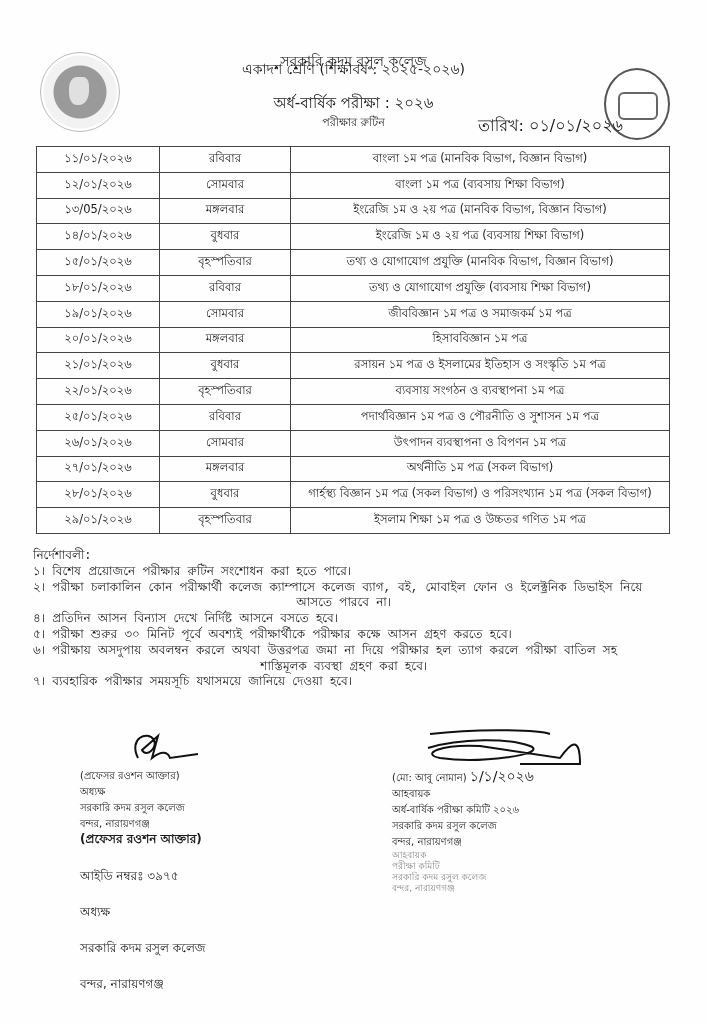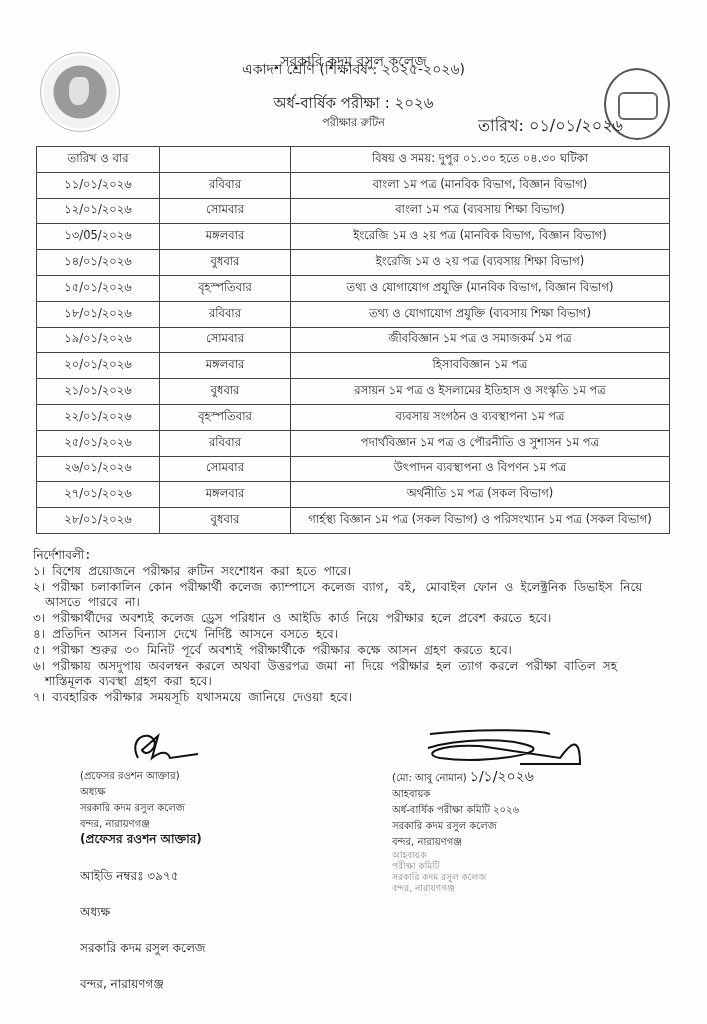--- a/index.html
+++ b/index.html
@@ -19,21 +19,21 @@
   .h4 { top:114px; font-size:11px; }
   .issue-date { position:absolute; left:478px; top:113px; font-size:16px; }
   table.routine {
     position:absolute; left:36px; top:146px; width:634px; border-collapse:collapse; font-size:11.5px;
   }
   table.routine td { border:1px solid #444; height:24.8px; padding:0 4px; text-align:center; }
   table.routine td.c1 { width:114px; }
   table.routine td.c2 { width:122px; }
   .notes { position:absolute; left:33px; top:549px; font-size:12px; line-height:15.8px;font-family:Liberation Mono, monospace; }
   .notes .item { white-space:nowrap; }
-  .notes .indent { padding-left:12px; }
+  .notes .indent { padding-left:12px;text-align:center; }
   .sig { position:absolute; text-align:left; font-size:10px; line-height:16px; }
   .sig-left { left:80px; top:768px; width:160px; }
   .sig-right { left:392px; top:768px; width:200px; }
   .sig .bold { font-size:12px; font-weight:bold; line-height:14px; }
   .sig .stamp { font-size:12px; line-height:12px;margin-top:24px; }
   .stamp-faded { color:#888; font-size:9px; line-height:11px; }
   svg.scribble { position:absolute; }
 </style>
 </head>
 <body>
@@ -46,25 +46,20 @@
   </div>
 
 <div class="header h1">সরকারি কদম রসুল কলেজ</div>
 <div class="header h2">একাদশ শ্রেণি (শিক্ষাবর্ষ : ২০২৫-২০২৬)</div>
 <div class="header h3">অর্ধ-বার্ষিক পরীক্ষা : ২০২৬</div>
 <div class="header h4">পরীক্ষার রুটিন</div>
 <div class="issue-date">তারিখ: ০১/০১/২০২৬</div>
 
 <table class="routine">
   <tbody id="tbody">
-    <tr>
-      <td class="c1">তারিখ ও বার</td>
-      <td class="c2"></td>
-      <td>বিষয় ও সময়: দুপুর ০১.৩০ হতে ০৪.৩০ ঘটিকা</td>
-    </tr>
   <tr>
         <td class="c1">১১/০১/২০২৬</td>
         <td class="c2">রবিবার</td>
         <td>বাংলা ১ম পত্র (মানবিক বিভাগ, বিজ্ঞান বিভাগ)</td>
       </tr>
       <tr>
         <td class="c1">১২/০১/২০২৬</td>
         <td class="c2">সোমবার</td>
         <td>বাংলা ১ম পত্র (ব্যবসায় শিক্ষা বিভাগ)</td>
       </tr>
@@ -121,29 +116,33 @@
       <tr>
         <td class="c1">২৭/০১/২০২৬</td>
         <td class="c2">মঙ্গলবার</td>
         <td>অর্থনীতি ১ম পত্র (সকল বিভাগ)</td>
       </tr>
       <tr>
         <td class="c1">২৮/০১/২০২৬</td>
         <td class="c2">বুধবার</td>
         <td>গার্হস্থ্য বিজ্ঞান ১ম পত্র (সকল বিভাগ) ও পরিসংখ্যান ১ম পত্র (সকল বিভাগ)</td>
       </tr>
+      <tr>
+        <td class="c1">২৯/০১/২০২৬</td>
+        <td class="c2">বৃহস্পতিবার</td>
+        <td>ইসলাম শিক্ষা ১ম পত্র ও উচ্চতর গণিত ১ম পত্র</td>
+      </tr>
     </tbody>
 </table>
 
 <div class="notes">
   <div>নির্দেশাবলী:</div>
   <div class="item">১। বিশেষ প্রয়োজনে পরীক্ষার রুটিন সংশোধন করা হতে পারে।</div>
   <div class="item">২। পরীক্ষা চলাকালিন কোন পরীক্ষার্থী কলেজ ক্যাম্পাসে কলেজ ব্যাগ, বই, মোবাইল ফোন ও ইলেক্ট্রনিক ডিভাইস নিয়ে</div>
   <div class="item indent">আসতে পারবে না।</div>
-  <div class="item">৩। পরীক্ষার্থীদের অবশ্যই কলেজ ড্রেস পরিধান ও আইডি কার্ড নিয়ে পরীক্ষার হলে প্রবেশ করতে হবে।</div>
   <div class="item">৪। প্রতিদিন আসন বিন্যাস দেখে নির্দিষ্ট আসনে বসতে হবে।</div>
   <div class="item">৫। পরীক্ষা শুরুর ৩০ মিনিট পূর্বে অবশ্যই পরীক্ষার্থীকে পরীক্ষার কক্ষে আসন গ্রহণ করতে হবে।</div>
   <div class="item">৬। পরীক্ষায় অসদুপায় অবলম্বন করলে অথবা উত্তরপত্র জমা না দিয়ে পরীক্ষার হল ত্যাগ করলে পরীক্ষা বাতিল সহ</div>
   <div class="item indent">শাস্তিমূলক ব্যবস্থা গ্রহণ করা হবে।</div>
   <div class="item">৭। ব্যবহারিক পরীক্ষার সময়সূচি যথাসময়ে জানিয়ে দেওয়া হবে।</div>
 </div>
 
 <svg class="scribble" style="left:128px;top:728px" width="80" height="40">
   <path d="M10 30 C 0 10, 20 2, 26 12 C 30 20, 18 30, 14 22 L 30 8 L 24 30 C 34 22, 40 24, 42 30 L 70 26" fill="none" stroke="#111" stroke-width="2"></path>
 </svg>

